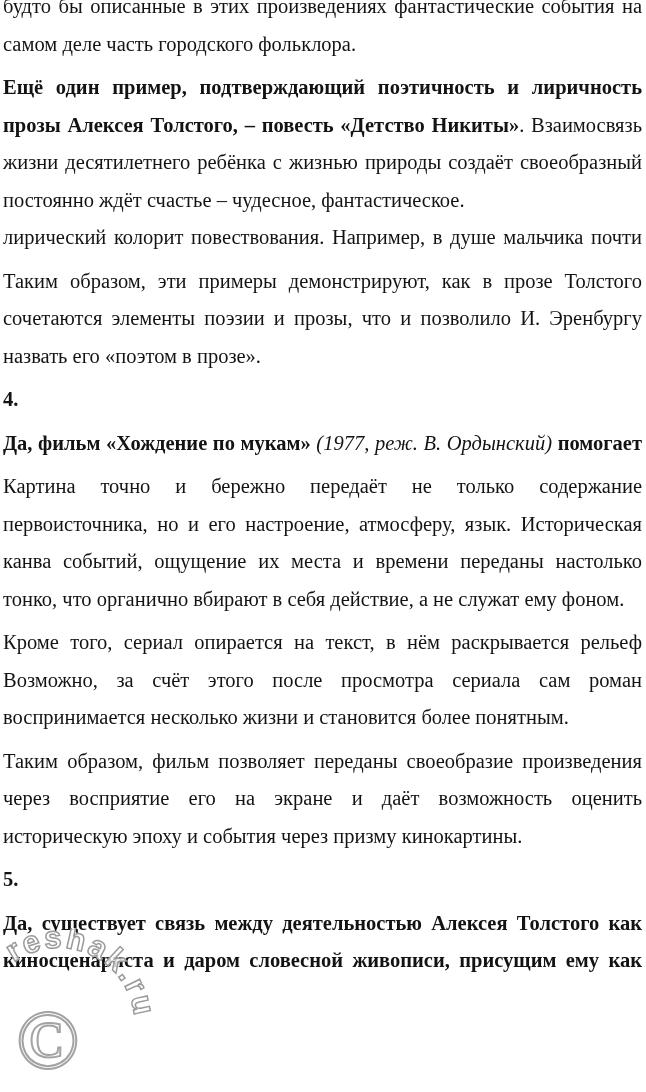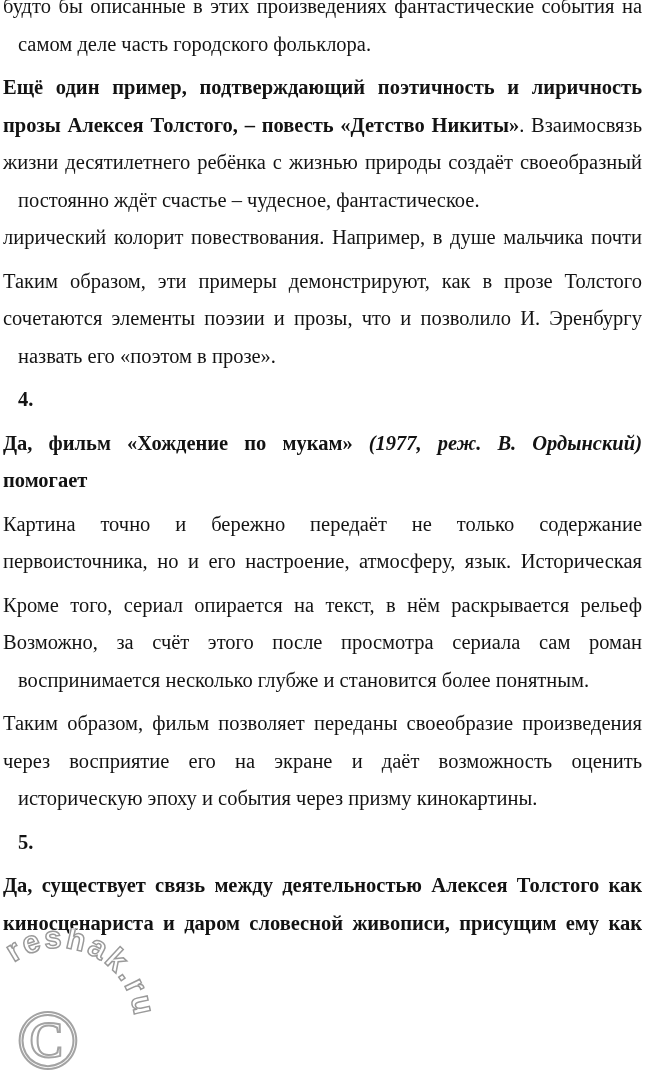--- a/index.html
+++ b/index.html
@@ -20,24 +20,24 @@
     margin-top: -12px;
   }
   .para { margin: 0 0 6px 0; }
   .line {
     font-size: 20.5px;
     line-height: 37.5px;
     text-align: justify;
     white-space: normal;
   }
   .line.just { text-align-last: justify; }
-  .line.last { text-align: left; text-align-last: left; margin-left: 15px; }
+  .line.last { text-align: left; text-align-last: left; }
   span.r  { font-weight: 400; }
   span.b  { font-weight: 700; }
-  span.bi { font-weight: 700; font-style: italic; }
+  span.bi { font-weight: 400; font-style: italic; }
   .watermark {
     position: absolute;
     left: -4px; top: 928px;
     pointer-events: none;
   }
   .wm-arc-text {
     font-family: "Liberation Sans", "DejaVu Sans", sans-serif;
     font-size: 31px;
     font-weight: 700;
     letter-spacing: 2.5px;
@@ -77,25 +77,27 @@
     </div>
     <div class="para">
       <div class="line last"><span class="b">4.</span></div>
     </div>
     <div class="para">
       <div class="line just"><span class="b">Да, фильм «Хождение по мукам» </span><span class="bi">(1977, реж. В. Ордынский)</span><span class="b"> помогает</span></div>
     </div>
     <div class="para">
       <div class="line just"><span class="r">Картина точно и бережно передаёт не только содержание</span></div>
       <div class="line just"><span class="r">первоисточника, но и его настроение, атмосферу, язык. Историческая</span></div>
+      <div class="line just"><span class="r">канва событий, ощущение их места и времени переданы настолько</span></div>
+      <div class="line last"><span class="r">тонко, что органично вбирают в себя действие, а не служат ему фоном.</span></div>
     </div>
     <div class="para">
       <div class="line just"><span class="r">Кроме того, сериал опирается на текст, в нём раскрывается рельеф</span></div>
       <div class="line just"><span class="r">Возможно, за счёт этого после просмотра сериала сам роман</span></div>
-      <div class="line last"><span class="r">воспринимается несколько глубже и становится более понятным.</span></div>
+      <div class="line last"><span class="r">воспринимается несколько жизни и становится более понятным.</span></div>
     </div>
     <div class="para">
       <div class="line just"><span class="r">Таким образом, фильм позволяет переданы своеобразие произведения</span></div>
       <div class="line just"><span class="r">через восприятие его на экране и даёт возможность оценить</span></div>
       <div class="line last"><span class="r">историческую эпоху и события через призму кинокартины.</span></div>
     </div>
     <div class="para">
       <div class="line last"><span class="b">5.</span></div>
     </div>
     <div class="para">

